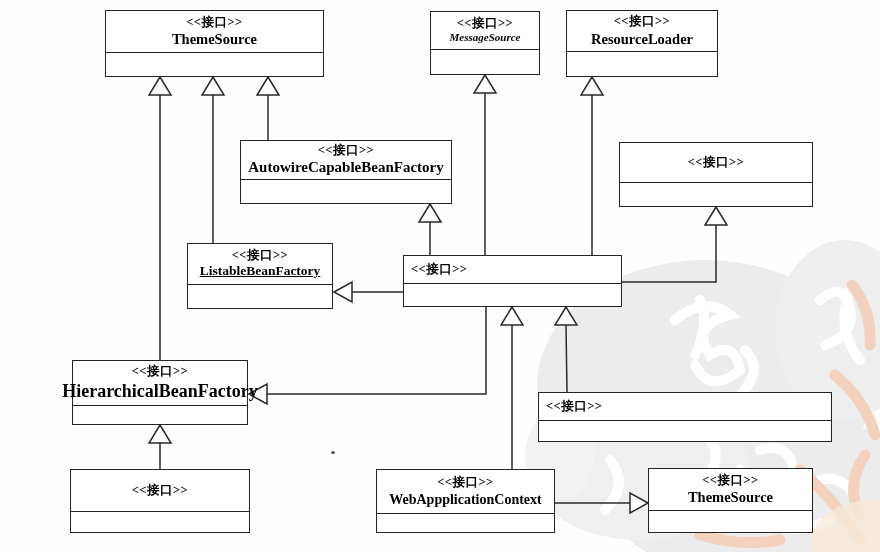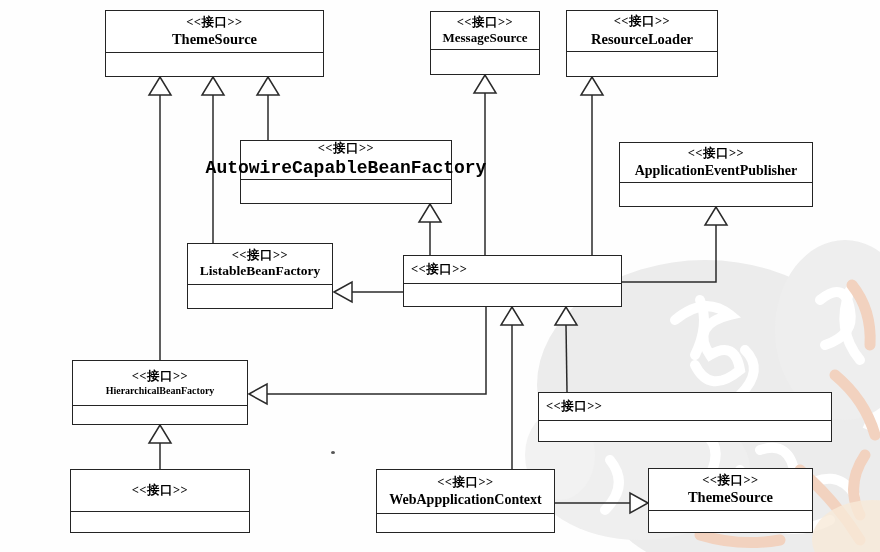--- a/index.html
+++ b/index.html
@@ -128,68 +128,67 @@
     <div class="uml-title" style="height:41px;">
       <div class="stereo">&lt;&lt;接口&gt;&gt;</div>
       <div class="cname">ThemeSource</div>
     </div>
     <div class="uml-compartment"></div>
   </div>
 
   <div class="uml-box" style="left:430px;top:11px;width:110px;height:64px;">
     <div class="uml-title" style="height:37px;">
       <div class="stereo">&lt;&lt;接口&gt;&gt;</div>
-      <div class="cname" style="font-size:13px;">MessageSource</div>
+      <div class="cname" style="font-size:11px;font-style:italic;">MessageSource</div>
     </div>
     <div class="uml-compartment"></div>
   </div>
 
   <div class="uml-box" style="left:566px;top:10px;width:152px;height:67px;">
     <div class="uml-title" style="height:40px;">
       <div class="stereo">&lt;&lt;接口&gt;&gt;</div>
       <div class="cname">ResourceLoader</div>
     </div>
     <div class="uml-compartment"></div>
   </div>
 
   <div class="uml-box" style="left:240px;top:140px;width:212px;height:64px;">
     <div class="uml-title" style="height:38px;">
       <div class="stereo">&lt;&lt;接口&gt;&gt;</div>
-      <div class="cname" style="font-size:18px;font-family:Liberation Mono, monospace;">AutowireCapableBeanFactory</div>
+      <div class="cname" style="font-size:15px;">AutowireCapableBeanFactory</div>
     </div>
     <div class="uml-compartment"></div>
   </div>
 
   <div class="uml-box" style="left:619px;top:142px;width:194px;height:65px;">
     <div class="uml-title" style="height:39px;">
       <div class="stereo">&lt;&lt;接口&gt;&gt;</div>
-      <div class="cname" style="font-size:14px;">ApplicationEventPublisher</div>
     </div>
     <div class="uml-compartment"></div>
   </div>
 
   <div class="uml-box" style="left:187px;top:243px;width:146px;height:66px;">
     <div class="uml-title" style="height:40px;">
       <div class="stereo">&lt;&lt;接口&gt;&gt;</div>
-      <div class="cname" style="font-size:13.5px;">ListableBeanFactory</div>
+      <div class="cname" style="font-size:13.5px;text-decoration:underline;">ListableBeanFactory</div>
     </div>
     <div class="uml-compartment"></div>
   </div>
 
   <div class="uml-box" style="left:403px;top:255px;width:219px;height:52px;">
     <div class="uml-title single" style="height:27px;">
       <span class="stereo">&lt;&lt;接口&gt;&gt;</span>
     </div>
     <div class="uml-compartment"></div>
   </div>
 
   <div class="uml-box" style="left:72px;top:360px;width:176px;height:65px;">
     <div class="uml-title" style="height:44px;">
       <div class="stereo">&lt;&lt;接口&gt;&gt;</div>
-      <div class="cname" style="font-size:10px;">HierarchicalBeanFactory</div>
+      <div class="cname" style="font-size:18px;">HierarchicalBeanFactory</div>
     </div>
     <div class="uml-compartment"></div>
   </div>
 
   <div class="uml-box" style="left:538px;top:392px;width:294px;height:50px;">
     <div class="uml-title single" style="height:27px;">
       <span class="stereo">&lt;&lt;接口&gt;&gt;</span>
     </div>
     <div class="uml-compartment"></div>
   </div>

